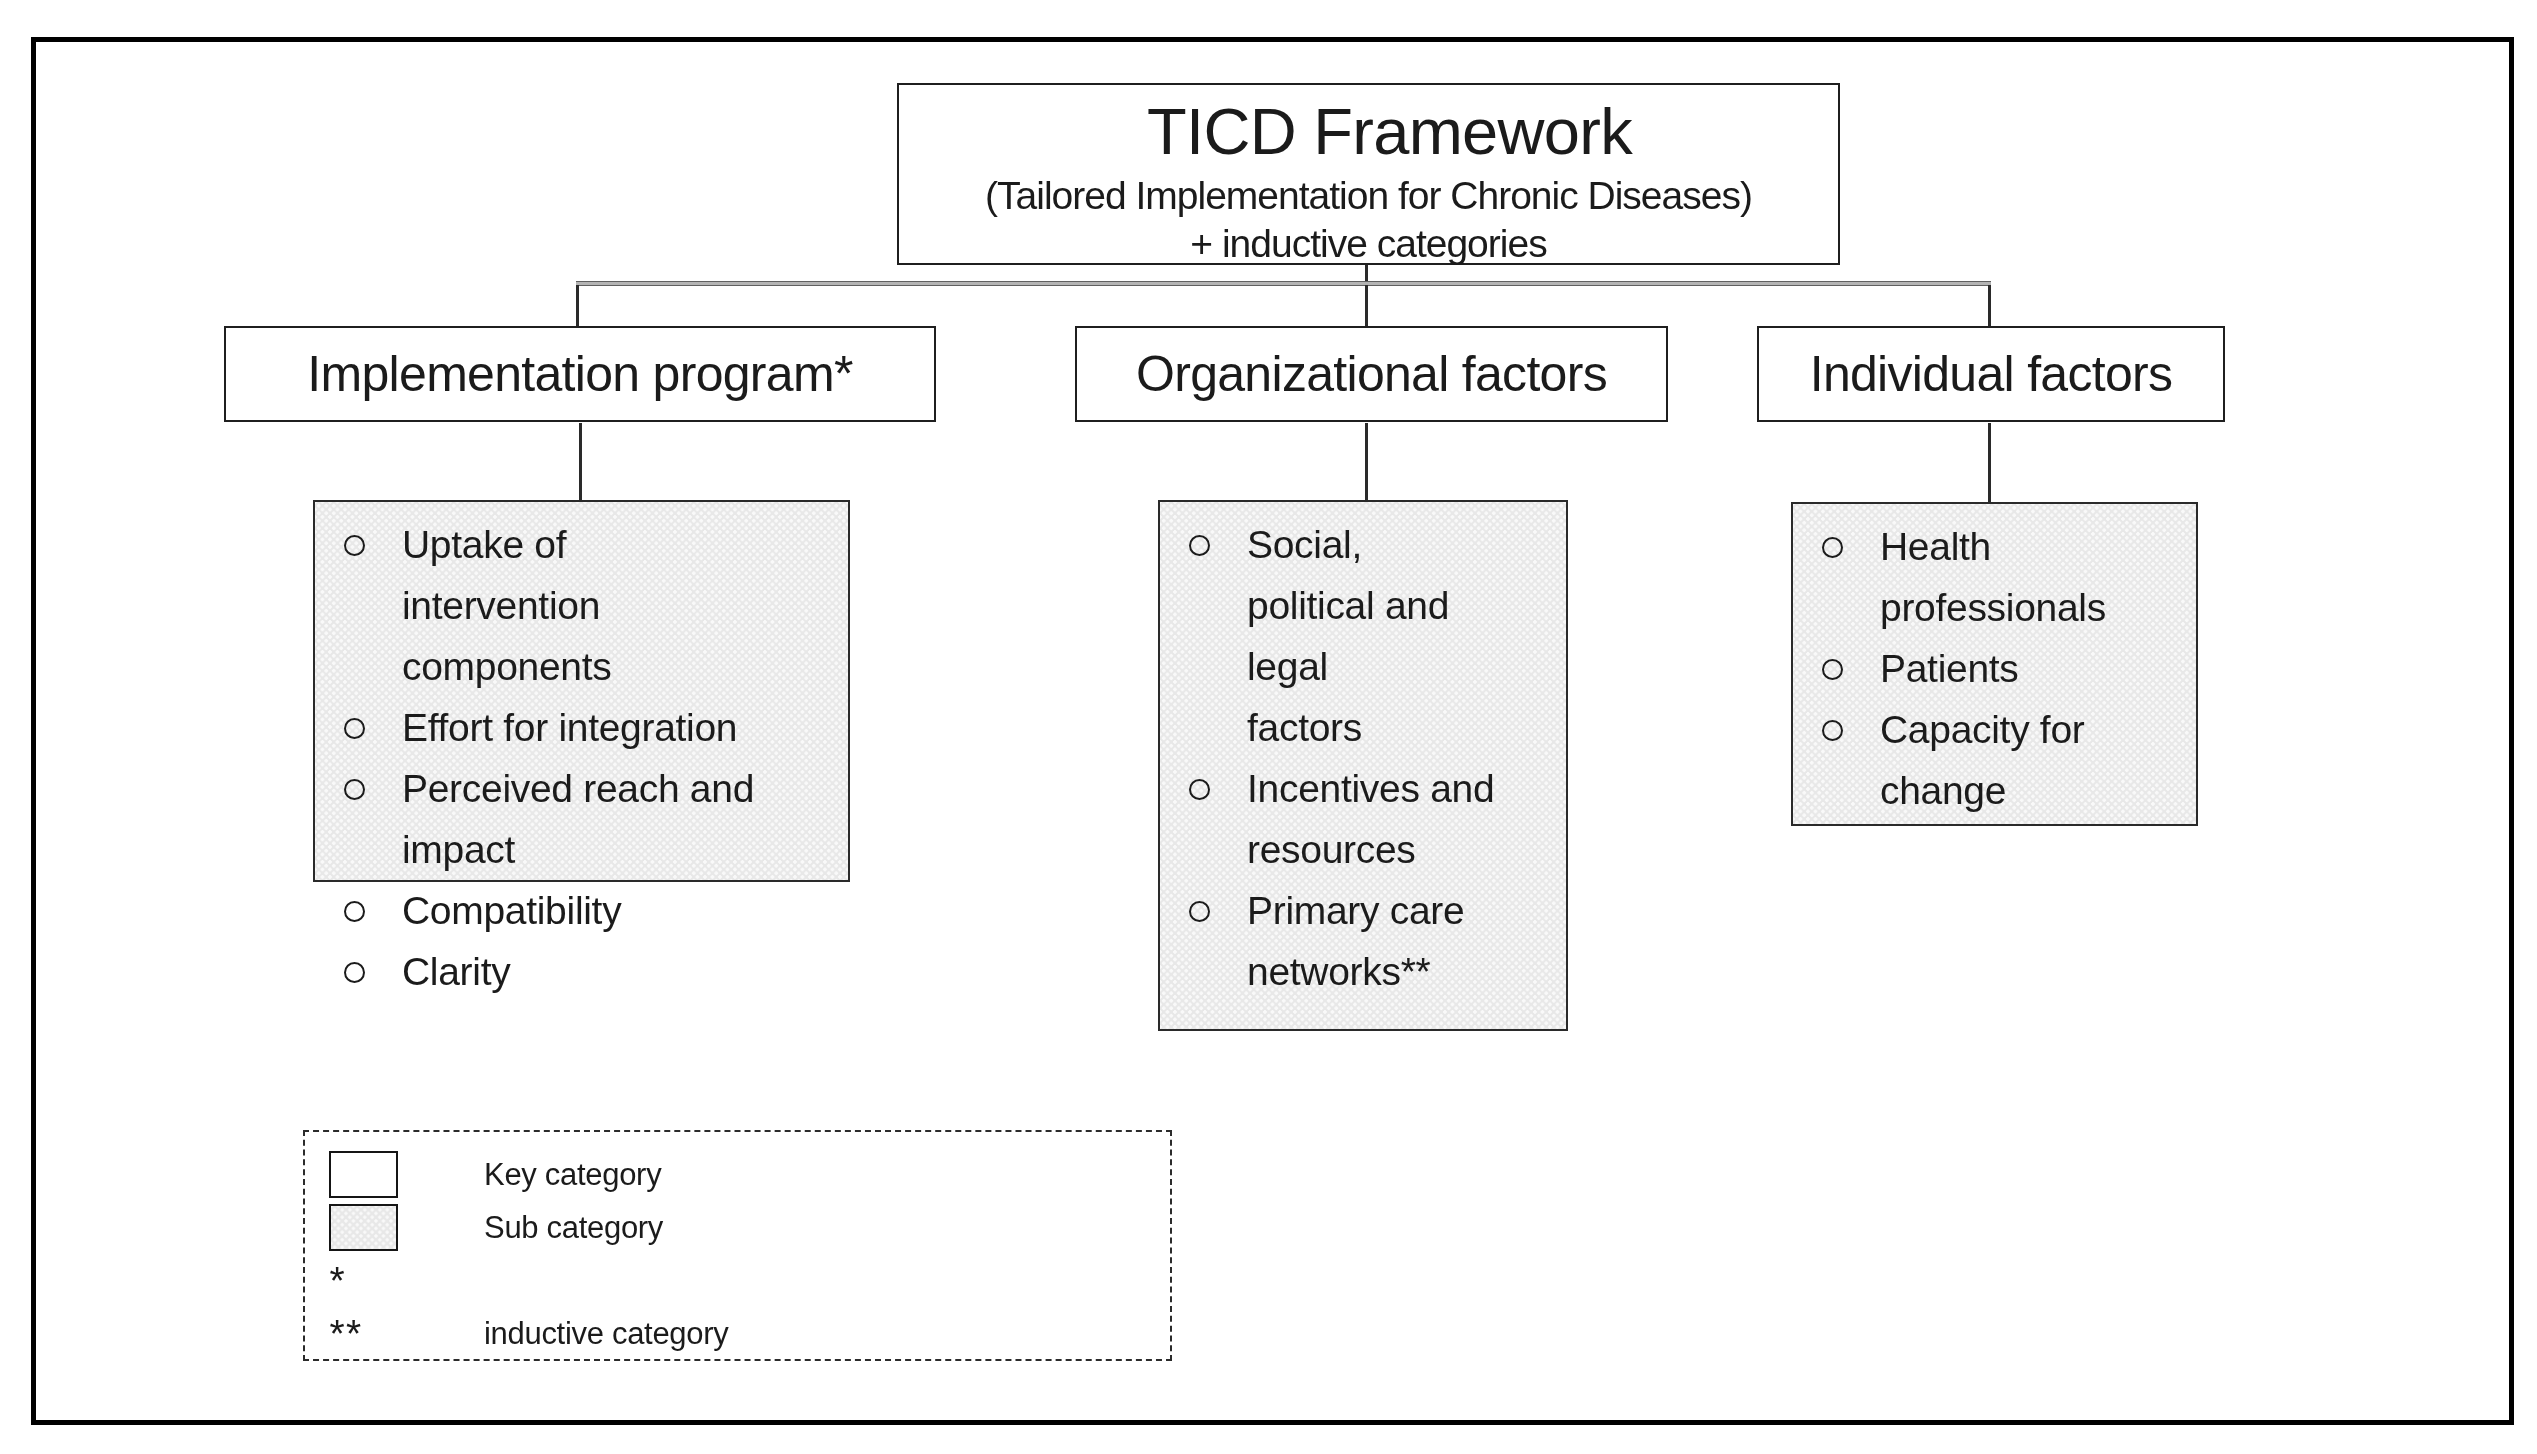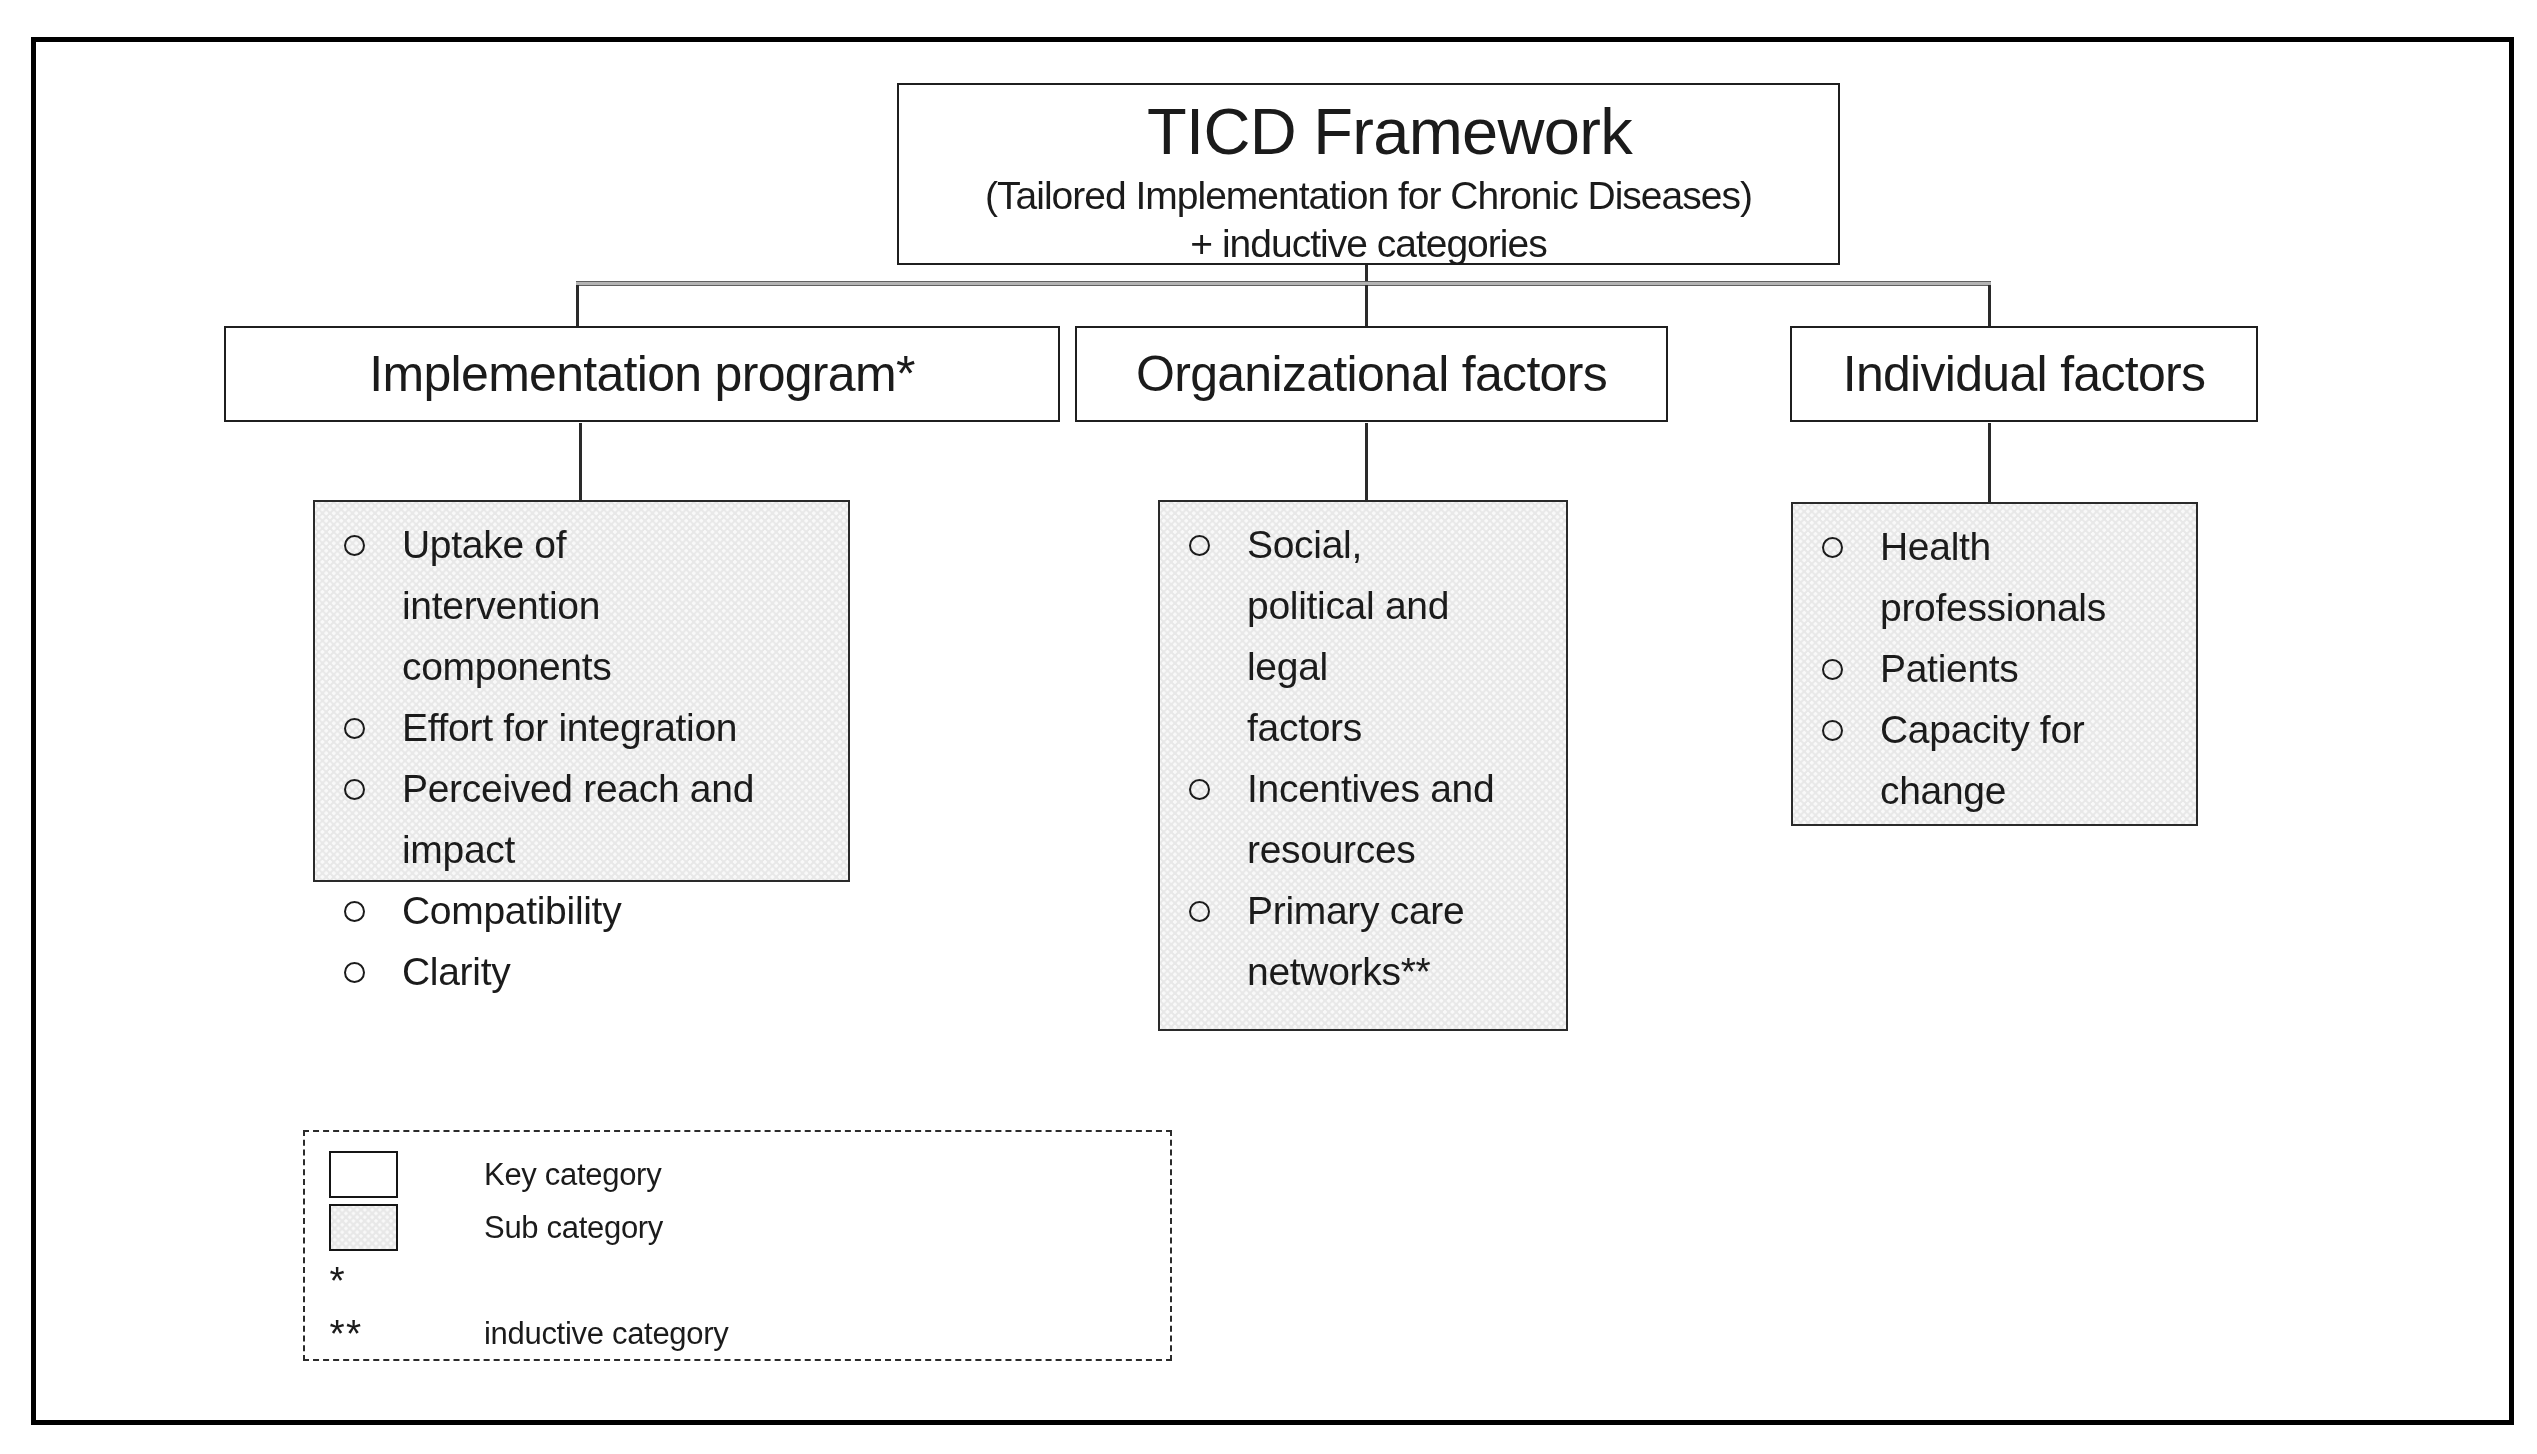--- a/index.html
+++ b/index.html
@@ -93,27 +93,27 @@
   <div class="title-sub">(Tailored Implementation for Chronic Diseases)</div>
   <div class="title-sub">+ inductive categories</div>
 </div>
 
 <div class="abs vline" style="left:1365px;top:265px;height:17.6px;"></div>
 <div class="abs hline"></div>
 <div class="abs vline" style="left:576px;top:285px;height:41px;"></div>
 <div class="abs vline" style="left:1365px;top:285px;height:41px;"></div>
 <div class="abs vline" style="left:1988px;top:285px;height:41px;"></div>
 
-<div class="abs cat-box" style="left:224px;width:836px;">
+<div class="abs cat-box" style="left:224px;width:712px;">
   <span class="cat-label">Implementation program*</span>
 </div>
 <div class="abs cat-box" style="left:1075px;width:593px;">
   <span class="cat-label">Organizational factors</span>
 </div>
-<div class="abs cat-box" style="left:1757px;width:468px;margin-left:33px;">
+<div class="abs cat-box" style="left:1757px;width:468px;">
   <span class="cat-label">Individual factors</span>
 </div>
 
 <div class="abs vline" style="left:579px;top:423px;height:77px;"></div>
 <div class="abs vline" style="left:1365px;top:423px;height:77px;"></div>
 <div class="abs vline" style="left:1988px;top:423px;height:79px;"></div>
 
 <div class="abs sub-box" style="left:313px;top:500px;width:537px;height:382px;">
   <ul>
     <li>

